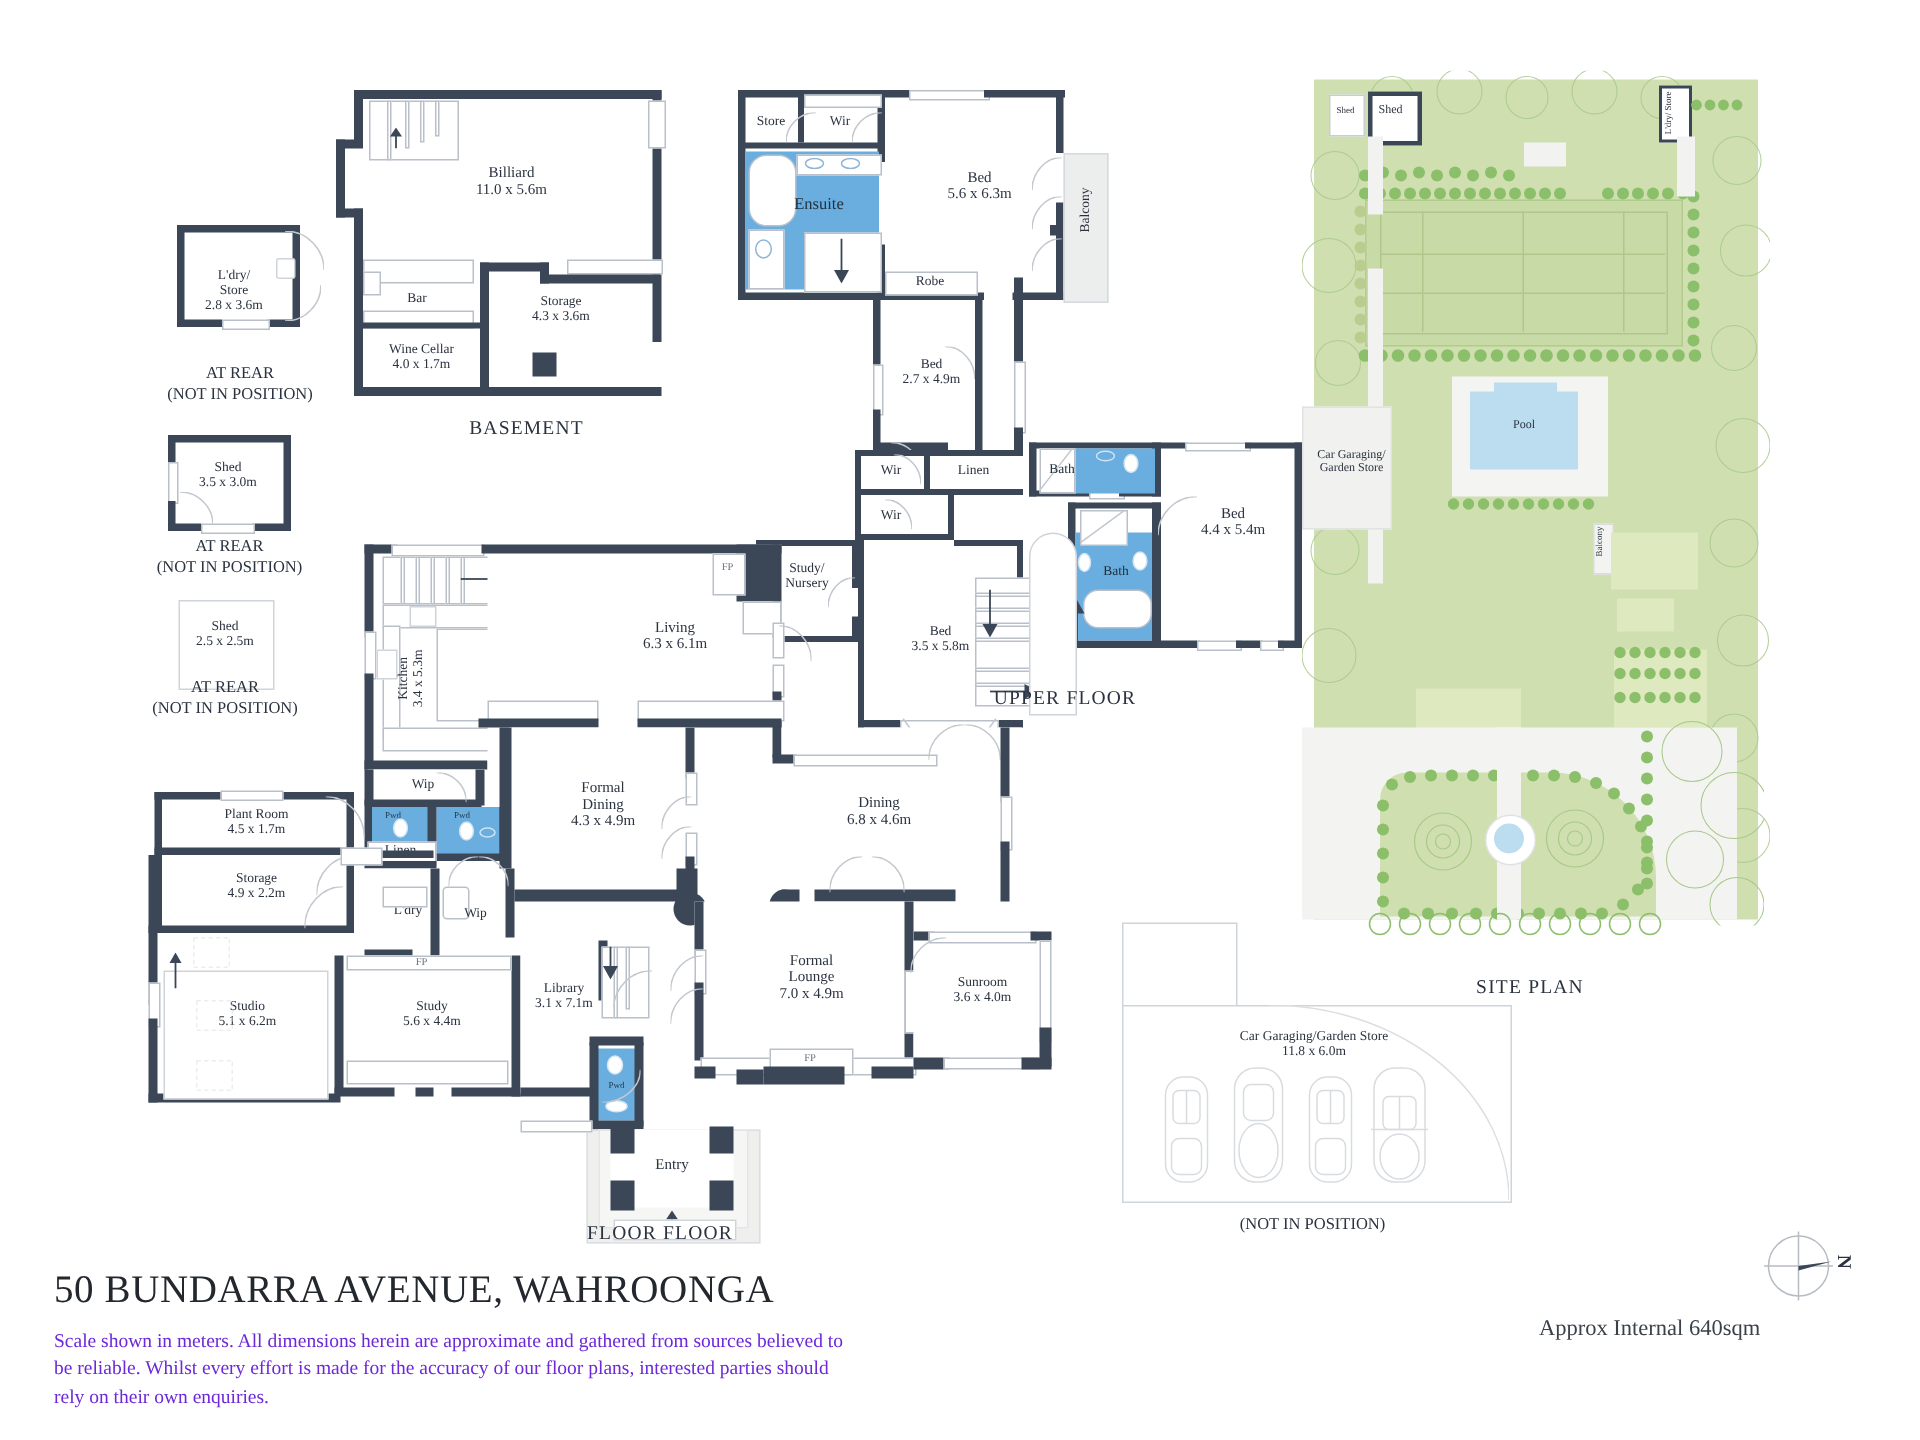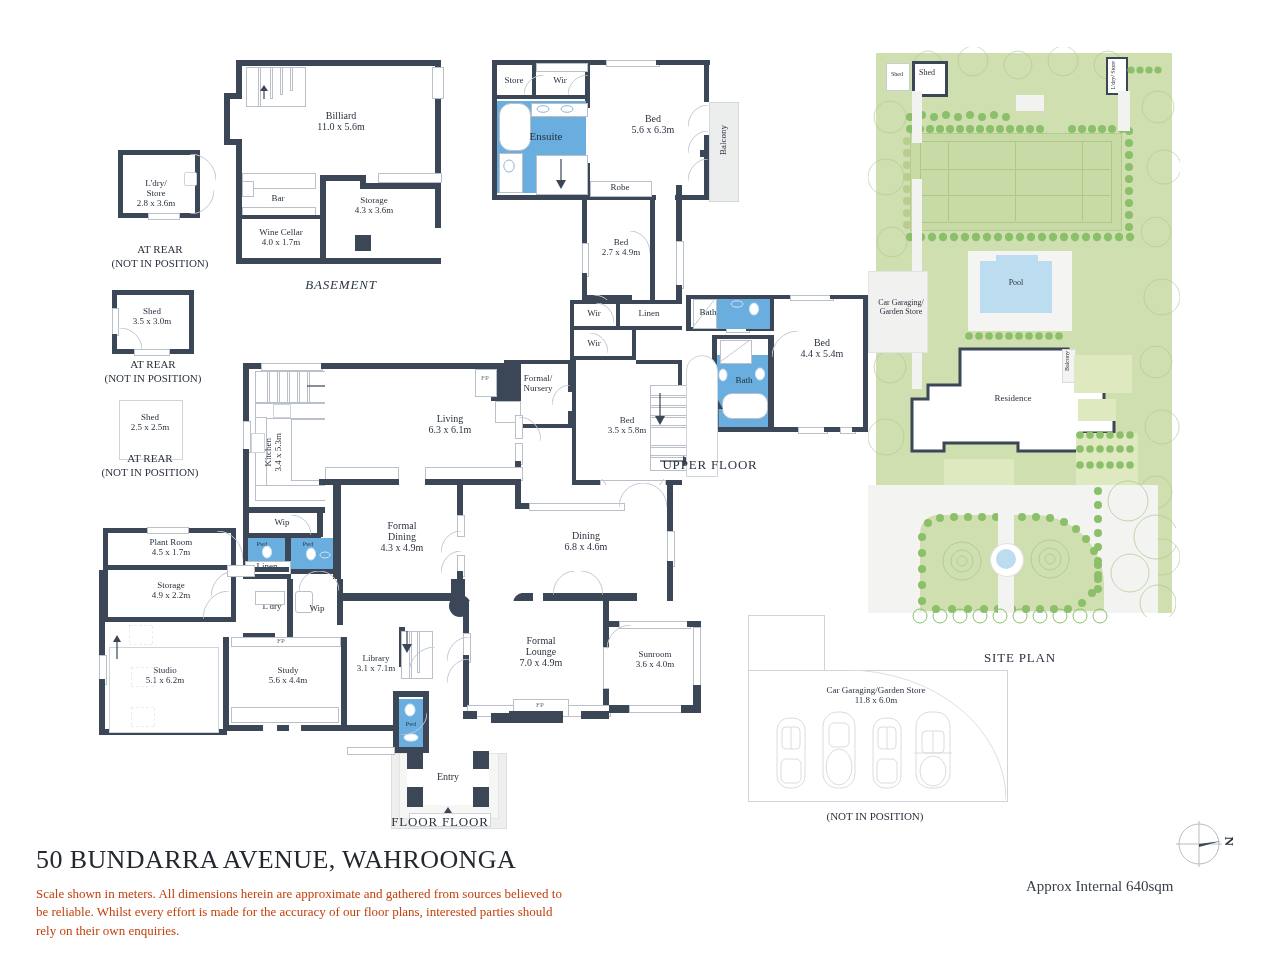--- a/index.html
+++ b/index.html
@@ -27,21 +27,21 @@
   .f7{font-size:7px;}
   .f6{font-size:6px;}
   .f13{font-size:13px;}
   .floor-title{position:absolute;font-size:13px;letter-spacing:.8px;text-align:center;color:#2b3340;}
   .caption{position:absolute;font-size:11px;text-align:center;line-height:1.25;color:#2b3340;}
   .vert{writing-mode:vertical-rl;transform:rotate(180deg);}
 
   
   #title-block{position:absolute;left:36px;top:845px;width:600px;}
   #title-block .addr{font-size:26px;letter-spacing:.4px;color:#23282f;margin:0 0 10px 0;font-weight:400;}
-  #title-block .disc{font-size:13px;line-height:1.42;color:#c2410c;max-width:530px;}
+  #title-block .disc{font-size:13px;line-height:1.42;color:#6d28d9;max-width:530px;}
   #area-block{position:absolute;left:1026px;top:876px;width:230px;font-size:15px;line-height:1.45;color:#3a4149;}
 
   
   #compass{position:absolute;left:1175px;top:818px;width:52px;height:52px;}
 </style>
 </head>
 <body>
 
 <div class="stage">
 
@@ -92,21 +92,21 @@
     </div>
     <div class="lbl f9" style="left:24px;top:172px;width:78px;">
       <span class="nm">Wine Cellar</span>
         <span class="dim">4.0 x 1.7m</span>
     </div>
     <div class="lbl f9" style="left:118px;top:140px;width:76px;">
       <span class="nm">Storage</span>
         <span class="dim">4.3 x 3.6m</span>
     </div>
   </div>
-  <div class="floor-title" style="left:226px;top:277px;width:230px;font-style:italic;">BASEMENT</div>
+  <div class="floor-title" style="left:236px;top:277px;width:230px;">BASEMENT</div>
 
   <div class="abs" style="left:118px;top:150px;width:82px;height:70px;">
     <div class="room" style="left:0;top:0;width:82px;height:68px;"></div>
     <div class="wall" style="left:0;top:0;width:82px;height:5px;"></div>
     <div class="wall" style="left:0;top:0;width:5px;height:68px;"></div>
     <div class="wall" style="left:77px;top:0;width:5px;height:68px;"></div>
     <div class="wall" style="left:0;top:63px;width:30px;height:5px;"></div>
     <div class="wall" style="left:60px;top:63px;width:22px;height:5px;"></div>
     <div class="thin" style="left:30px;top:63px;width:30px;height:5px;"></div>
     <div class="thin2" style="left:66px;top:22px;width:11px;height:12px;border-radius:2px;"></div>
@@ -289,21 +289,21 @@
       </svg>
     <div class="lbl f9" style="left:198px;top:252px;width:40px;color:#20313e;">Bath</div>
 
     <div class="room" style="left:14px;top:305px;width:68px;height:68px;"></div>
     <div class="wall" style="left:14px;top:305px;width:68px;height:4px;"></div>
     <div class="wall" style="left:14px;top:305px;width:4px;height:68px;"></div>
     <div class="wall" style="left:14px;top:369px;width:68px;height:4px;"></div>
     <div class="wall" style="left:78px;top:305px;width:4px;height:32px;"></div>
     <div class="wall" style="left:78px;top:356px;width:4px;height:17px;"></div>
     <div class="lbl f9" style="left:16px;top:318px;width:64px;">
-      <span class="nm">Formal/</span>
+      <span class="nm">Study/</span>
         <span class="nm">Nursery</span>
     </div>
     <svg class="abs" style="left:62px;top:330px;" width="18" height="20">
         <path d="M18,0 A18,20 0 0,0 0,20" fill="none" stroke="#c3c8cf" stroke-width="1"></path>
       </svg>
 
     <div class="room" style="left:82px;top:305px;width:110px;height:130px;"></div>
     <div class="wall" style="left:82px;top:305px;width:4px;height:130px;"></div>
     <div class="wall" style="left:146px;top:305px;width:46px;height:4px;"></div>
     <div class="wall" style="left:188px;top:305px;width:4px;height:90px;"></div>
@@ -904,26 +904,20 @@
           <circle cx="95" cy="7" r="3.8"></circle>
         </g>
     </svg>
 
     <div class="abs" style="left:0;top:224px;width:58px;height:80px;background:#f1f1f0;border:1px solid #e1e2e4;"></div>
     <div class="lbl f8" style="left:2px;top:252px;width:62px;">
       <span class="nm">Car Garaging/</span>
         <span class="nm">Garden Store</span>
     </div>
 
-    <div class="abs" style="left:40px;top:300px;width:210px;height:120px;">
-      <svg width="210" height="120">
-        <path d="M52,2 L160,2 L160,34 L196,34 L196,60 L206,60 L206,86 L176,86 L176,104 L110,104 L110,96 L36,96 L36,104 L4,104 L4,52 L20,52 L20,38 L52,38 Z" fill="#ffffff" stroke="#3b4656" stroke-width="3"></path>
-      </svg>
-      <div class="lbl f9" style="left:62px;top:46px;width:86px;">Residence</div>
-    </div>
 
     <div class="abs" style="left:194px;top:302px;width:12px;height:32px;background:#f3f3f2;border:1px solid #d9dbdf;"></div>
     <div class="lbl f6 vert" style="left:196px;top:304px;">Balcony</div>
 
     <div class="abs" style="left:206px;top:308px;width:58px;height:38px;background:#dfe9bf;"></div>
     <div class="abs" style="left:210px;top:352px;width:38px;height:22px;background:#dfe9bf;"></div>
     <div class="abs" style="left:208px;top:386px;width:62px;height:52px;background:#dfe9bf;"></div>
     <div class="abs" style="left:76px;top:412px;width:70px;height:32px;background:#dfe9bf;"></div>
     <svg class="abs" style="left:206px;top:382px;" width="66" height="60">
       <g fill="#8cbf6a">

